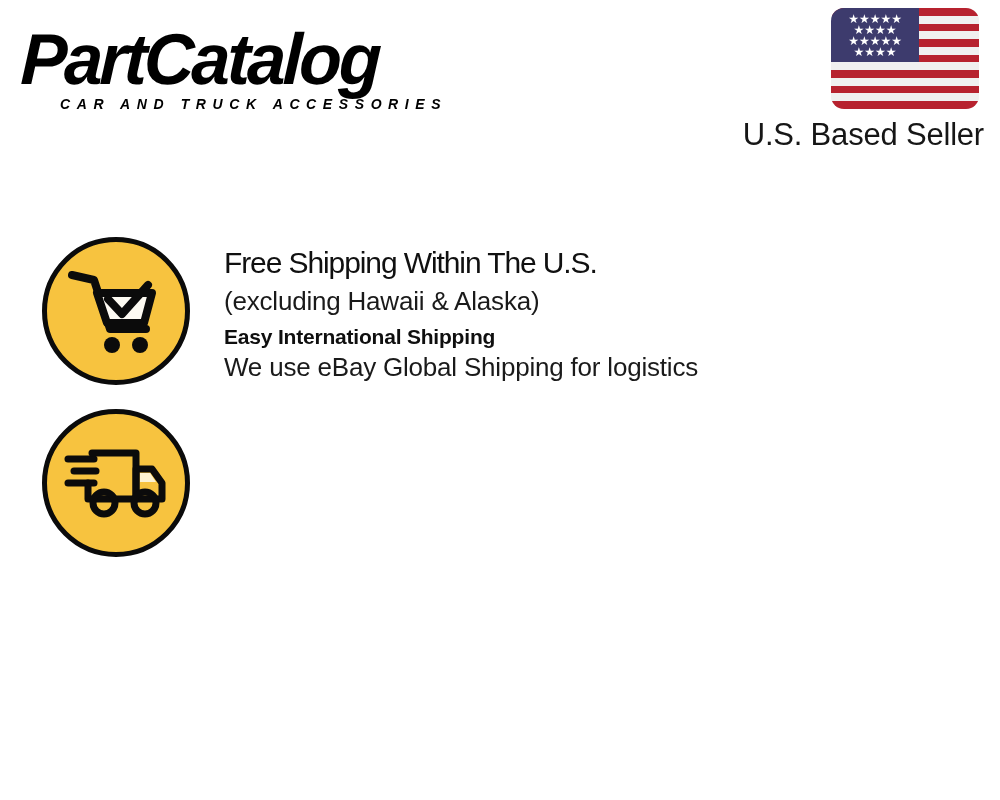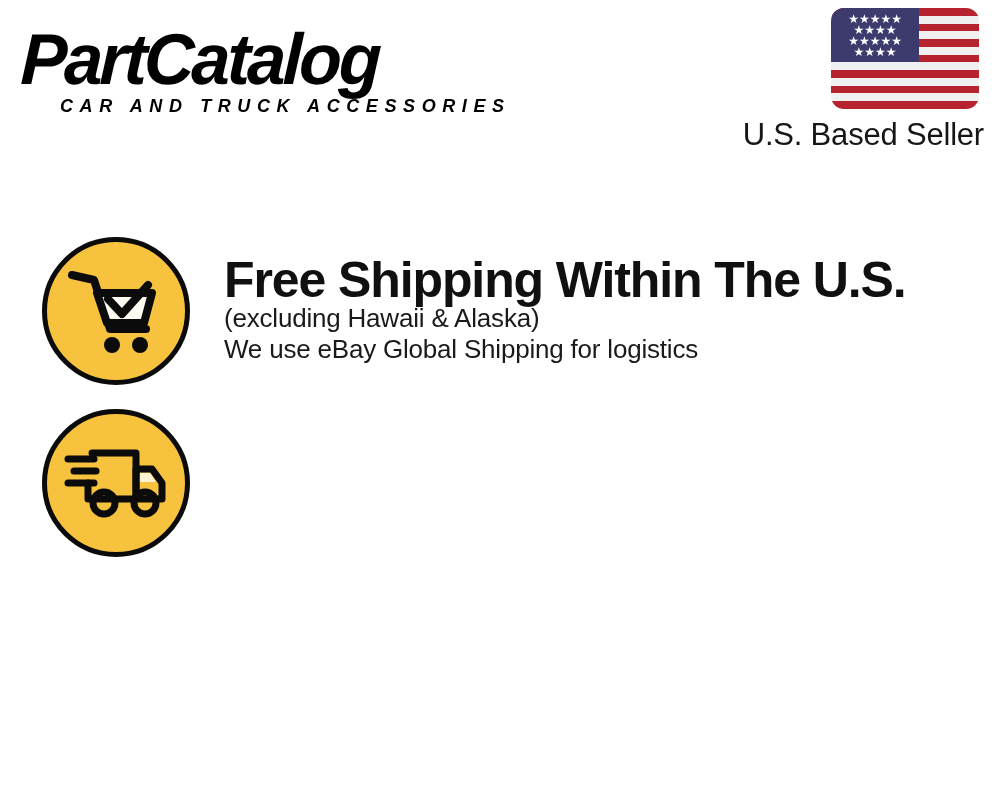--- a/index.html
+++ b/index.html
@@ -40,21 +40,21 @@
     transform-origin: left top;
     white-space: nowrap;
   }
   .brand-tagline {
     position: absolute;
     left: 38px;
     top: 74px;
     font-family: "Liberation Sans", sans-serif;
     font-weight: bold;
     font-style: italic;
-    font-size: 18px;
+    font-size: 14px;
     letter-spacing: 6.6px;
     color: #000000;
     white-space: nowrap;
   }
 
   
   .seller-badge {
     position: absolute;
     right: 14px;
     top: 8px;
@@ -146,22 +146,22 @@
     left: 50%;
     top: 50%;
     transform: translate(-50%, -50%);
   }
   .feature-text {
     flex: 1 1 auto;
     margin-left: 34px;
   }
   .feat-title {
     font-family: "Liberation Sans", sans-serif;
-    font-weight: bold;
-    font-size: 50px;
+    font-weight: normal;
+    font-size: 30px;
     line-height: 46px;
     letter-spacing: -1.1px;
     color: #101010;
     white-space: nowrap;
   }
   .feat-sub {
     font-family: "Liberation Sans", sans-serif;
     font-weight: normal;
     font-size: 26px;
     line-height: 31px;
@@ -223,20 +223,21 @@
         <path d="M8 10 L30 15 L46 64 L82 64" fill="none" stroke="#0b0b0b" stroke-width="8" stroke-linecap="round" stroke-linejoin="round"></path>
         <path d="M33 28 L88 28 L80 58 L43 58 Z" fill="#fdfaf2" stroke="#0b0b0b" stroke-width="8" stroke-linejoin="round"></path>
         <path d="M44 34 L58 49 L84 20" fill="none" stroke="#0b0b0b" stroke-width="8" stroke-linecap="round" stroke-linejoin="round"></path>
         <circle cx="48" cy="80" r="8" fill="#0b0b0b"></circle>
         <circle cx="76" cy="80" r="8" fill="#0b0b0b"></circle>
       </svg>
     </div>
     <div class="feature-text">
       <div class="feat-title">Free Shipping Within The U.S.</div>
       <div class="feat-sub">(excluding Hawaii &amp; Alaska)</div>
+      <div class="feat-sub-strong">Easy International Shipping</div>
       <div class="feat-sub">We use eBay Global Shipping for logistics</div>
     </div>
   </div>
 
   <div class="feature-row">
     <div class="feature-icon">
       <svg width="104" height="80" viewBox="0 0 104 80" aria-hidden="true">
         <path d="M4 16 H30" stroke="#0b0b0b" stroke-width="7" stroke-linecap="round"></path>
         <path d="M10 28 H32" stroke="#0b0b0b" stroke-width="7" stroke-linecap="round"></path>
         <path d="M4 40 H30" stroke="#0b0b0b" stroke-width="7" stroke-linecap="round"></path>

